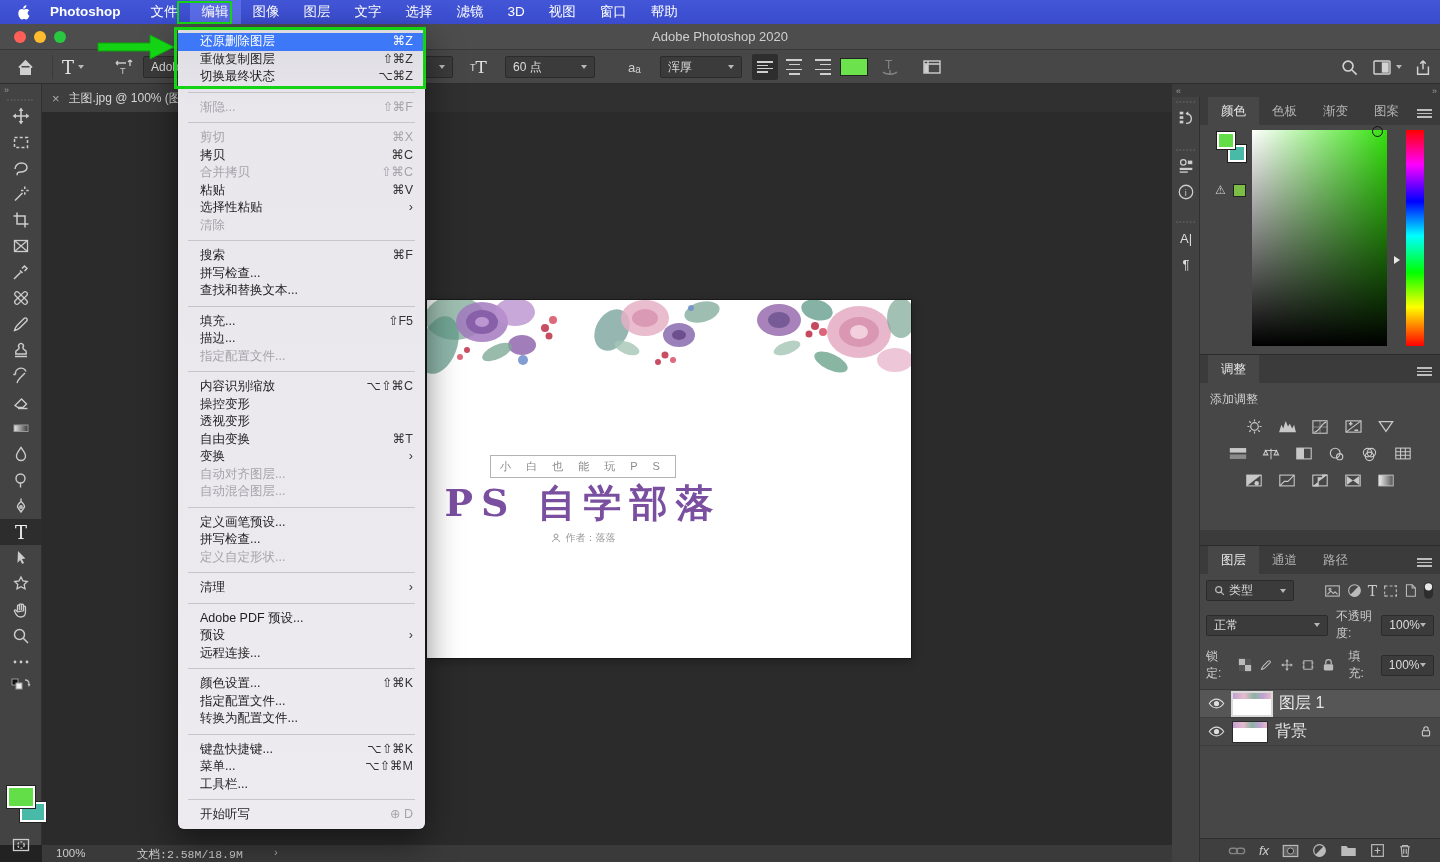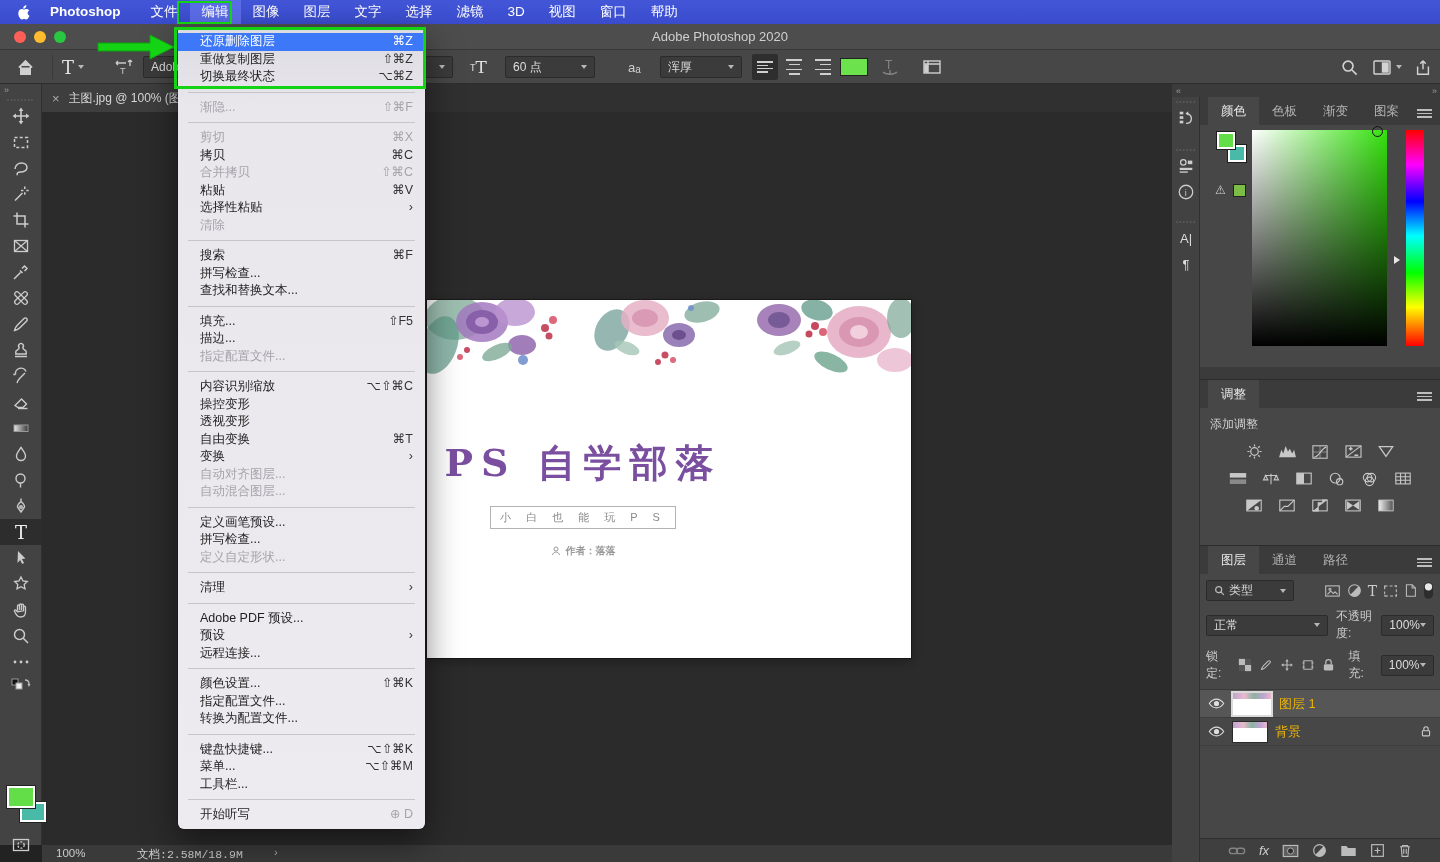--- a/index.html
+++ b/index.html
@@ -39,21 +39,21 @@
   
   #tabbar { position:absolute; left:42px; top:84px; width:1130px; height:28px; background:#303030; }
   #doctab { position:absolute; left:0; top:0; height:28px; width:250px; background:#3e3e3e; border-right:1px solid #262626; display:flex; align-items:center; padding:0 10px; font-size:12px; color:#d8d8d8; }
   #canvasarea { position:absolute; left:42px; top:112px; width:1130px; height:733px; background:#2b2b2b; }
   #statusbar { position:absolute; left:42px; top:845px; width:1130px; height:17px; background:#3a3a3a; font-size:11.5px; color:#ccc; }
 
   #document { position:absolute; left:385px; top:188px; width:484px; height:358px; background:#ffffff; box-shadow:0 0 0 1px rgba(0,0,0,.35),0 3px 10px rgba(0,0,0,.3); }
   #doc-text { position:absolute; left:6px; top:138px; width:300px; text-align:center; }
   #doc-title { font-family:"DejaVu Serif","Liberation Serif",serif; font-weight:bold; font-size:38px; letter-spacing:8px; color:#7b4fa0; }
   #doc-tagline { display:inline-block; margin-top:17px; border:1px solid #b3b3b3; padding:3px 9px; font-size:11px; letter-spacing:6px; color:#8a8a8a; }
-  #doc-author { margin-top:15px; font-size:10px; color:#9a9a9a; display:flex; align-items:center; justify-content:center; gap:5px;font-weight:bold;}
+  #doc-author { margin-top:2px; font-size:10px; color:#9a9a9a; display:flex; align-items:center; justify-content:center; gap:5px;}
 
   
   #editmenu { position:absolute; left:178px; top:28px; width:247px; background:linear-gradient(180deg,#dcdbe2 0%,#e9e7ec 10%,#edebf0 100%); border-radius:0 0 6px 6px; box-shadow:0 12px 34px rgba(0,0,0,.5),0 0 0 1px rgba(0,0,0,.12); padding:5px 0; z-index:50; }
   .mi { height:17.5px; line-height:17.5px; display:flex; justify-content:space-between; padding:0 12px 0 22px; font-size:12.5px; color:#1e1e1e; white-space:nowrap;}
   .mi .mi-short { color:#333; }
   .mi.disabled, .mi.disabled .mi-short { color:#a5a4ac; }
   .mi.selected { background:#3c78f8; color:#fff; }
   .mi.selected .mi-short { color:#fff; }
   .mi.sep { height:1px; background:#c7c5cc; margin:6px 10px; padding:0; }
   .mi.dimshort .mi-short { color:#a5a4ac; }
@@ -71,21 +71,21 @@
   .ptab { height:28px; line-height:28px; padding:0 13px; font-size:12.5px; color:#b5b5b5; }
   .ptab.active { background:#474747; color:#e8e8e8; }
   .ham { position:absolute; right:8px; top:10px; width:15px; }
   .ham span{display:block;height:1.5px;background:#bdbdbd;margin:2px 0;}
 
   .adj-row { display:flex; justify-content:center; gap:10px; margin-top:10px; }
   .ai { width:23px; height:17px; display:flex; align-items:center; justify-content:center; }
 
   .lfilter { display:flex; align-items:center; gap:6px; padding:6px 6px 4px 6px; }
   .lrow { display:flex; align-items:center; padding:3px 6px; font-size:12px; color:#ccc; }
-  .layer-row { height:28px; display:flex; align-items:center; gap:8px; padding:0 8px; font-size:13px; color:#eab308; border-bottom:1px solid #3e3e3e;text-align:right;}
+  .layer-row { height:28px; display:flex; align-items:center; gap:8px; padding:0 8px; font-size:16px; color:#e5e5e5; border-bottom:1px solid #3e3e3e;text-align:right;}
   .layer-row.selected { background:#565656; }
   .thumb { width:38px; height:22px; background:#fff; position:relative; outline:1px solid #2a2a2a;}
   .thumb .fl { position:absolute; top:0; left:0; right:0; height:6px; background:linear-gradient(90deg,#b08cc6,#e3a8c0 30%,#6fa08b 55%,#b08cc6 80%,#e3a8c0); opacity:.8;}
   .lock-ic-sm{ margin-left:auto; }
   #layers-bottom { position:absolute; left:28px; top:754px; width:240px; height:24px; background:#3f3f3f; border-top:1px solid #2e2e2e; display:flex; align-items:center; justify-content:center; gap:13px;}
 
   .hue { background:linear-gradient(180deg,#ff0000 0%,#ff00ff 16%,#0000ff 33%,#00ffff 49%,#00ff00 66%,#ffff00 82%,#ff0000 100%); }
   svg.ic { display:block; }
   text { font-family:"Liberation Sans","DejaVu Sans",sans-serif; }
 </style>
@@ -430,22 +430,22 @@
           <ellipse cx="432" cy="32" rx="32" ry="26" fill="#e3a8c0" opacity=".9"></ellipse>
           <ellipse cx="432" cy="32" rx="20" ry="15" fill="#d68fad"></ellipse>
           <ellipse cx="432" cy="32" rx="9" ry="7" fill="#f0cbda"></ellipse>
           <ellipse cx="468" cy="60" rx="18" ry="12" fill="#e8b7cb" opacity=".85"></ellipse>
           <ellipse cx="404" cy="62" rx="18" ry="8" fill="#5e9b82" opacity=".8" transform="rotate(25 404 62)"></ellipse>
           <ellipse cx="474" cy="18" rx="14" ry="20" fill="#6fa08b" opacity=".7"></ellipse>
           <ellipse cx="360" cy="48" rx="14" ry="6" fill="#9bbfae" opacity=".8" transform="rotate(-20 360 48)"></ellipse>
         </g>
       </svg>
       <div id="doc-text">
+        <div><span id="doc-tagline">小 白 也 能 玩 P S</span></div>
         <div id="doc-title">PS 自学部落</div>
-        <div><span id="doc-tagline">小 白 也 能 玩 P S</span></div>
         <div id="doc-author">
           <svg class="ic" width="10" height="10" viewBox="0 0 10 10">
               <circle cx="5" cy="3" r="2" stroke="#9a9a9a" fill="none"></circle>
               <path d="M1.5 9c.5-2 2-3 3.5-3s3 1 3.5 3" stroke="#9a9a9a" fill="none"></path>
             </svg>
           <span>作者：落落</span>
         </div>
       </div>
     </div>
   </div>
@@ -513,21 +513,21 @@
         <div class="abs" style="left:15px;top:58px;color:#d6d6d6;font-size:12px;">⚠</div>
         <div class="abs" style="left:33px;top:59px;width:13px;height:13px;background:#7CBE45;border:1px solid #222;"></div>
         <div class="abs" style="left:52px;top:5px;width:135px;height:216px;background:linear-gradient(180deg,rgba(0,0,0,0),#000 100%),linear-gradient(90deg,#ffffff,#35e10e);background-blend-mode:multiply;">
           <div class="abs" style="right:4px;top:-4px;width:11px;height:11px;border:1.5px solid #111;border-radius:50%;"></div>
         </div>
         <div class="abs" style="left:194px;top:131px;width:0;height:0;border-top:4px solid transparent;border-bottom:4px solid transparent;border-left:6px solid #e8e8e8;"></div>
         <div class="abs hue" style="left:206px;top:5px;width:18px;height:216px;"></div>
       </div>
     </div>
 
-    <div class="panel" style="top:295px;height:176px;border-top:1px solid #2c2c2c;">
+    <div class="panel" style="top:270px;height:176px;border-top:1px solid #2c2c2c;">
       <div class="ptabs">
         <span class="ptab active">调整</span>
         <span class="ham">
             <span></span>
             <span></span>
             <span></span>
           </span>
       </div>
       <div style="padding:8px 0 0 10px;font-size:12px;color:#cfcfcf;">添加调整</div>
       <div class="adj-row">

